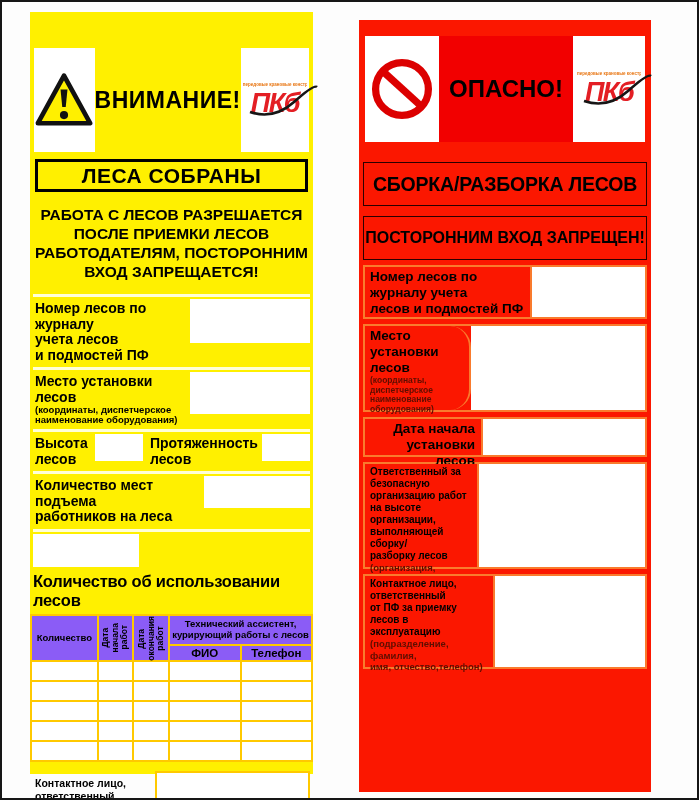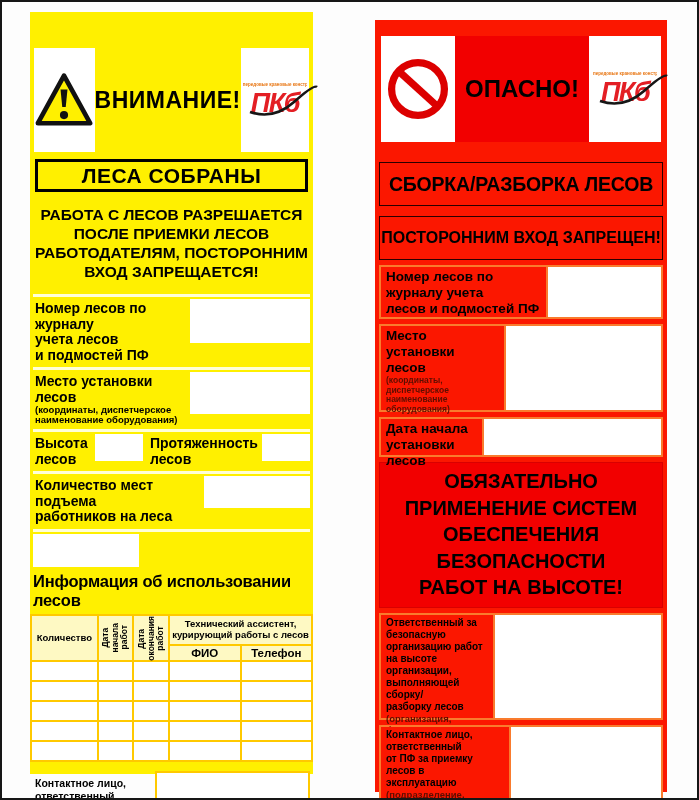--- a/index.html
+++ b/index.html
@@ -1,20 +1,20 @@
 <!DOCTYPE html>
 <html><head>
 <meta charset="utf-8">
 <style>
   html,body{margin:0;padding:0;background:#e8e8e8;}
   .canvas{position:relative;width:695px;height:796px;border:2px solid #161616;background:#fdfdfd;
           font-family:"Liberation Sans",sans-serif;overflow:hidden;color:#000;}
   .panel{position:absolute;}
   .panel-yellow{left:28px;top:10px;width:283px;height:762px;background:#FFF000;}
-  .panel-red{left:373px;top:18px;width:292px;height:772px;background:#FB1700;}
+  .panel-red{left:357px;top:18px;width:292px;height:772px;background:#FB1700;}
   .pre{white-space:pre-line;}
   
   .yhdr{display:flex;padding:36px 4px 0 4px;}
   .whitebox{background:#fff;display:flex;align-items:center;justify-content:center;flex-direction:column;}
   .tri-box{width:63px;height:104px;}
   .yhdr-title{flex:1;display:flex;align-items:center;justify-content:center;font-weight:bold;font-size:23px;letter-spacing:.5px;}
   .logo-box{width:71px;height:104px;}
   .tagline{font-size:4.5px;font-weight:bold;color:#E87511;white-space:nowrap;overflow:hidden;max-width:64px;}
   .logo-wrap{position:relative;margin-top:1px;}
   .logo-text{font-size:27px;font-weight:bold;color:#E31E24;letter-spacing:-1.5px;font-style:italic;}
@@ -26,21 +26,21 @@
   .yfields{margin:13px 3px 0 3px;}
   .ysep{height:3px;background:#FFFFD6;margin:0 0 2px 0;}
   .yrow{display:flex;margin-bottom:2px;align-items:flex-start;}
   .ylbl{font-weight:bold;font-size:14px;line-height:15.5px;padding:2px 0 2px 2px;flex:1;}
   .ynote{font-weight:bold;font-size:9.5px;line-height:10px;}
   .ybox{background:#fff;}
   .usage{font-weight:bold;font-size:16.5px;margin:5px 0 4px 3px;letter-spacing:-.2px;}
   
   table.ytab{width:100%;border-collapse:collapse;table-layout:fixed;}
   .ytab th,.ytab td{border:2px solid #FFC900;padding:0;}
-  .ytab th{background:#fef9c3;font-weight:bold;font-size:9.5px;line-height:10.5px;}
+  .ytab th{background:#8b5cf6;font-weight:bold;font-size:9.5px;line-height:10.5px;}
   .ytab td{background:#fff;height:18px;}
   .vert{writing-mode:vertical-rl;transform:rotate(180deg);margin:0 auto;display:block;font-size:8.5px;line-height:9.5px;}
   
   .ycontact{display:flex;margin:9px 3px 0 3px;}
   .yclabel{width:120px;padding:6px 0 0 2px;}
   .ycmain{font-weight:bold;font-size:10.5px;line-height:12.5px;}
   .ycbox{flex:1;height:90px;background:#fff;border:2px solid #FFC900;}
   
   .rhdr{display:flex;padding:16px 6px 0 6px;}
   .noentry-box{width:74px;height:106px;}
@@ -131,21 +131,21 @@
 работников на леса</div>
         <div class="ybox" style="width:106px;height:32px;"></div>
       </div>
       <div class="ysep"></div>
 
       <div class="yrow">
         <div class="ybox" style="width:106px;height:33px;"></div>
       </div>
     </div>
 
-    <div class="usage">Информация об использовании лесов</div>
+    <div class="usage">Количество об использовании лесов</div>
 
     <table class="ytab">
       <tbody>
           <tr>
         <th rowspan="2" style="width:23%;">
           <span>Количество</span></th>
         <th rowspan="2" style="width:12%;height:44px;">
           <span class="vert pre">Дата
 начала
 работ</span>
@@ -241,41 +241,36 @@
     <div class="banner-r banner-r2">ПОСТОРОННИМ ВХОД ЗАПРЕЩЕН!</div>
 
     <div class="rrow" style="height:50px;">
       <div class="rlbl rlbl-main pre" style="width:167px;">Номер лесов по
 журналу учета
 лесов и подмостей ПФ</div>
       <div class="rbox"></div>
     </div>
 
     <div class="rrow" style="height:84px;">
-      <div class="rlbl" style="width:125px;">
+      <div class="rlbl" style="width:106px;border-radius:21px;">
         <div class="rlbl-main pre">Место
 установки
 лесов</div>
         <div class="rnote pre">(координаты, диспетчерское
 наименование оборудования)</div>
       </div>
       <div class="rbox"></div>
     </div>
 
     <div class="rrow" style="height:36px;">
-      <div class="rlbl rlbl-main pre" style="width:103px;">Дата начала
+      <div class="rlbl rlbl-main pre" style="width:118px;text-align:right;">Дата начала
 установки лесов</div>
       <div class="rbox"></div>
     </div>
 
-    <div class="mandate pre">ОБЯЗАТЕЛЬНО
-ПРИМЕНЕНИЕ СИСТЕМ
-ОБЕСПЕЧЕНИЯ
-БЕЗОПАСНОСТИ
-РАБОТ НА ВЫСОТЕ!</div>
 
     <div class="rrow" style="height:103px;">
       <div class="rlbl" style="width:114px;">
         <div class="rsm-main pre">Ответственный за
 безопасную
 организацию работ
 на высоте  организации,
 выполняющей сборку/
 разборку лесов</div>
         <div class="rsm-note pre">(организация,

